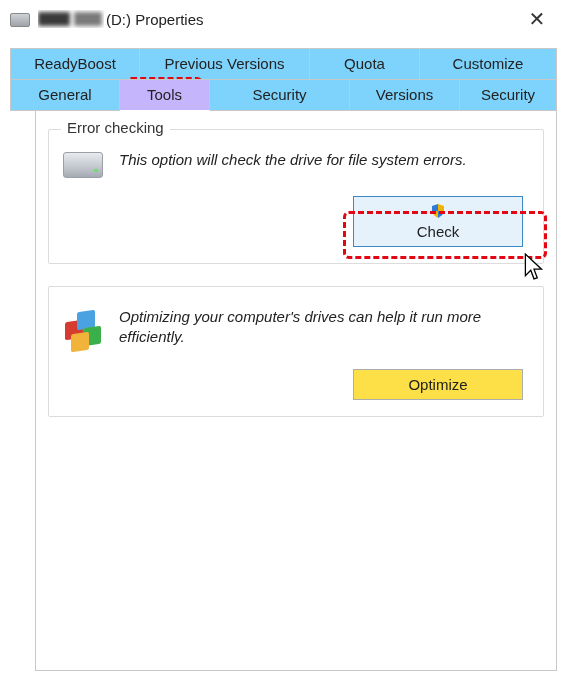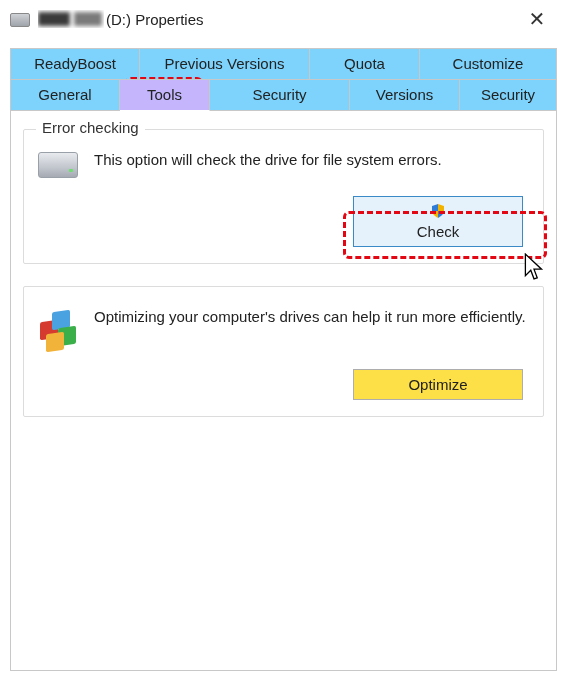--- a/index.html
+++ b/index.html
@@ -100,20 +100,21 @@
   .t-sharing         { flex: 0 0 110px; }
   .t-security        { flex: 1 1 auto; }
 
   .tab-body {
     border: 1px solid #c8c8c8;
     border-top: none;
     min-height: 560px;
     padding: 18px 12px 12px 12px;
     background: #fff;
     position: relative;
+    margin-left: 25px;
   }
 
   .groupbox {
     border: 1px solid #dcdcdc;
     border-radius: 2px;
     margin: 0 0 22px 0;
     padding: 20px 14px 16px 14px;
     position: relative;
   }
   .groupbox > .legend {
@@ -121,20 +122,21 @@
     top: -11px;
     left: 12px;
     background: #fff;
     padding: 0 6px;
     font-size: 15px;
     color: #333;
   }
   .gb-content {
     display: flex;
     align-items: flex-start;
+    font-style: italic;
   }
   .gb-icon {
     width: 42px;
     flex: 0 0 42px;
     margin-right: 14px;
     margin-top: 2px;
   }
   .gb-text {
     flex: 1 1 auto;
     font-size: 15px;

